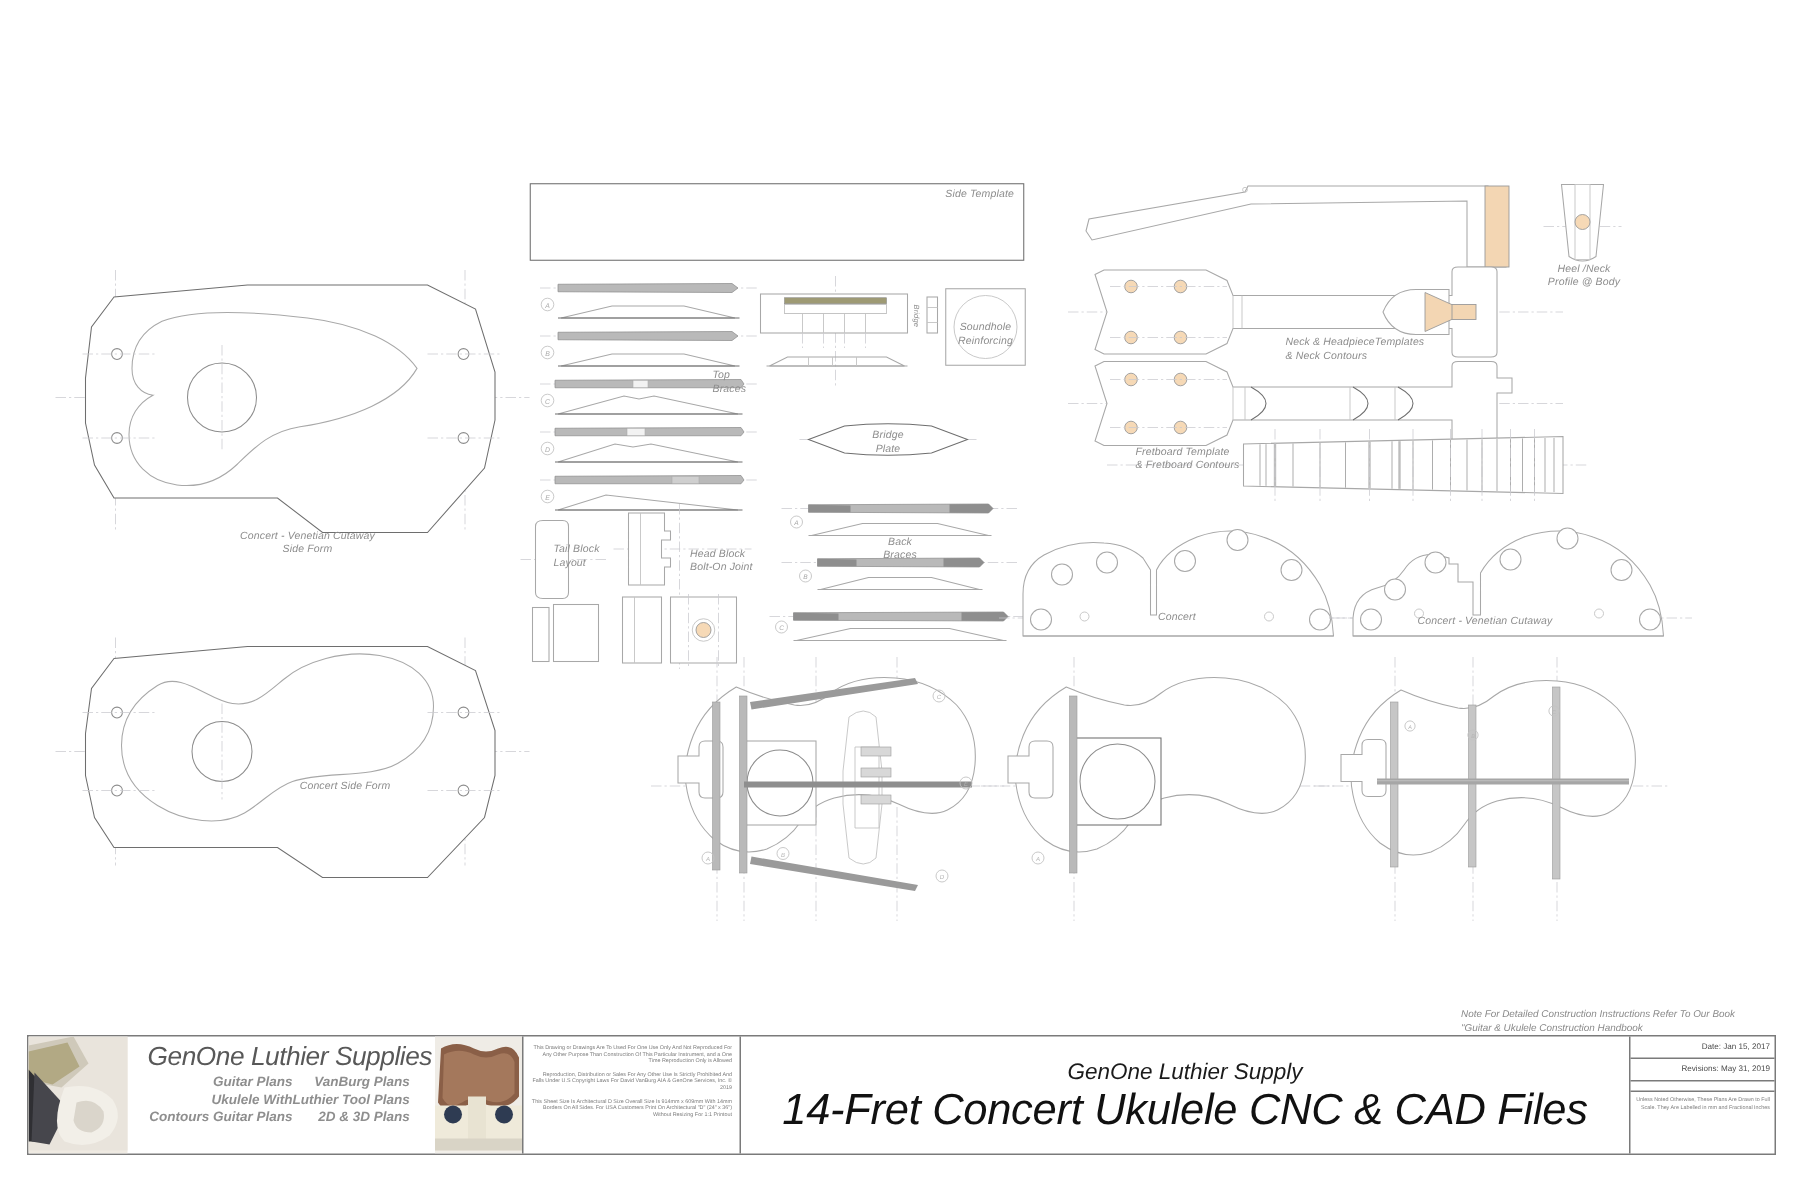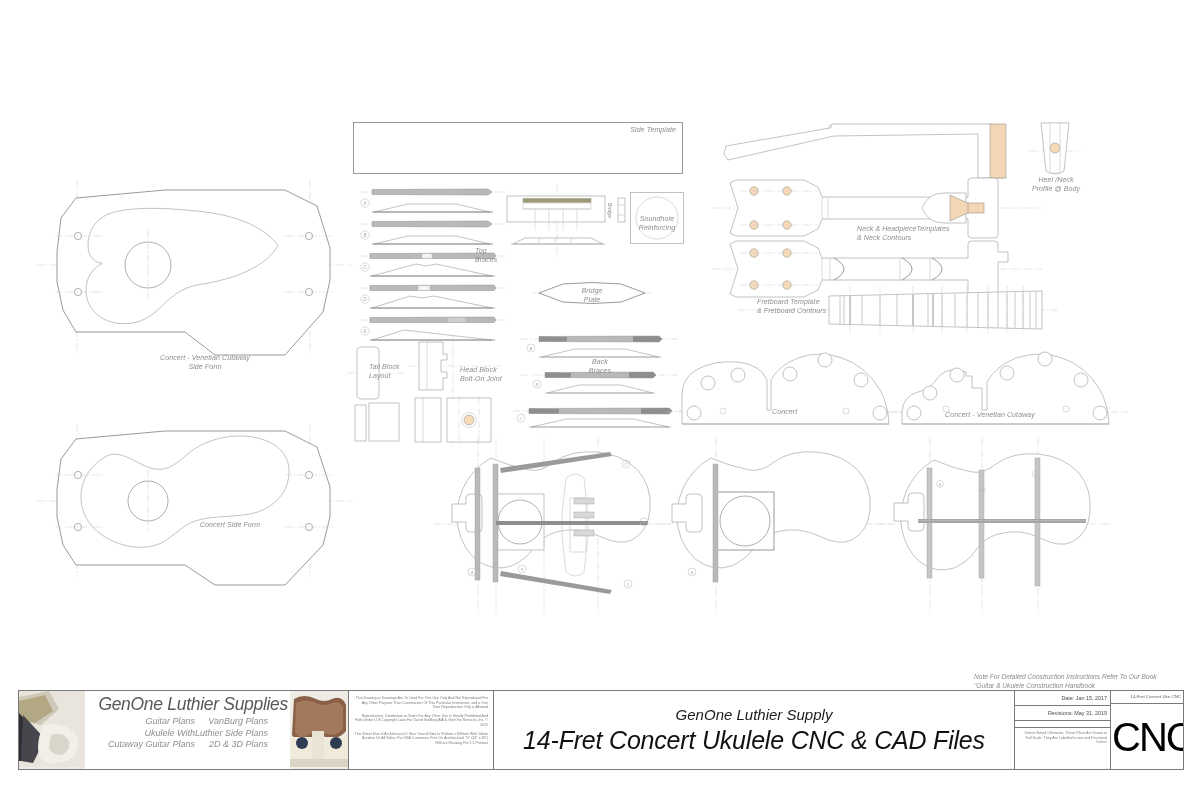--- a/index.html
+++ b/index.html
@@ -44,29 +44,29 @@
 
   #tb-logo{width:330px;display:flex;align-items:stretch;overflow:hidden;}
   .logo-img{width:66px;flex:0 0 66px;position:relative;background:#efeae2;}
   .logo-img2{width:58px;flex:0 0 58px;position:relative;background:#f2efe9;}
   .logo-txt{flex:1;padding:4px 2px 0 6px;}
   .logo-title{
     font-style:italic;font-size:17.5px;color:#585858;letter-spacing:-.3px;
     line-height:19px;white-space:nowrap;font-weight:400;
   }
   .logo-sub{display:flex;margin-top:2px;}
-  .logo-col{font-style:italic;font-size:9px;color:#8e8e8e;line-height:11.5px;white-space:nowrap;}
+  .logo-col{font-style:italic;font-size:9px;color:#8e8e8e;line-height:11.5px;white-space:nowrap;font-weight:bold;}
   .logo-col.a{width:104px;}
 
   #tb-copy{width:145px;padding:5px 5px 0 5px;}
   .copy-p{font-size:3.6px;line-height:4.6px;color:#7b7b7b;margin:0 0 4px 0;}
 
   #tb-main{flex:1;display:flex;flex-direction:column;align-items:center;justify-content:center;}
   .tb-company{font-style:italic;font-size:15px;color:#1b1b1b;line-height:20px;}
-  .tb-drawing{font-style:italic;font-size:25px;color:#111;line-height:30px;letter-spacing:-.2px;}
+  .tb-drawing{font-style:italic;font-size:29px;color:#111;line-height:30px;letter-spacing:-.2px;}
 
   #tb-dates{width:96px;display:flex;flex-direction:column;}
   .dt-row{border-bottom:1px solid #7a7a7a;box-sizing:border-box;padding:2px 3px;font-size:5.4px;color:#4a4a4a;}
   .dt-row.h{height:15px;line-height:11px;}
   .dt-note{flex:1;padding:3px;font-size:3.6px;line-height:4.7px;color:#7e7e7e;}
 
   #tb-cnc{width:72px;display:flex;flex-direction:column;}
   .cnc-num{height:13px;border-bottom:1px solid #7a7a7a;box-sizing:border-box;
            font-size:4.4px;color:#5b5b5b;padding:3px 2px 0 3px;white-space:nowrap;}
   .cnc-big{flex:1;display:flex;align-items:center;justify-content:flex-start;
@@ -497,25 +497,25 @@
           <path d="M24,34 Q44,30 56,42 Q64,54 54,66 Q40,76 24,70 Q14,60 24,34 Z" fill="#f2efe8"></path>
           <path d="M32,44 Q44,40 50,50 Q52,60 42,64 Q32,64 30,56 Z" fill="#dad5cb"></path>
         </svg>
       </div>
       <div class="logo-txt">
         <div class="logo-title">GenOne Luthier Supplies</div>
         <div class="logo-sub">
           <div class="logo-col a">
             <div>Guitar Plans</div>
             <div>Ukulele With</div>
-            <div>Cutaway Guitar Plans</div>
+            <div>Contours Guitar Plans</div>
           </div>
           <div class="logo-col">
             <div>VanBurg Plans</div>
-            <div>Luthier Side Plans</div>
+            <div>Luthier Tool Plans</div>
             <div>2D &amp; 3D Plans</div>
           </div>
         </div>
       </div>
       <div class="logo-img2">
         <svg width="58" height="76" viewBox="0 0 58 76" style="left:0;top:0;">
           <rect x="0" y="0" width="58" height="76" fill="#efece6"></rect>
           <path d="M4,8 Q14,2 26,8 Q34,12 42,8 Q52,4 56,14 L56,40 Q48,50 36,46 Q26,42 18,48 Q8,54 2,44 Z" fill="#8a5f47"></path>
           <path d="M6,12 Q16,7 26,12 Q34,16 42,12 Q50,9 53,17 L53,38 Q46,46 36,43 Q26,39 18,44 Q9,49 5,41 Z" fill="#a4785c"></path>
           <rect x="0" y="46" width="58" height="26" fill="#efeada"></rect>
@@ -538,20 +538,16 @@
       <div class="tb-drawing">14-Fret Concert Ukulele CNC &amp; CAD Files</div>
     </div>
 
     <div class="tb-cell" id="tb-dates">
       <div class="dt-row h">Date:  Jan 15, 2017</div>
       <div class="dt-row h">Revisions: May 31, 2019</div>
       <div class="dt-row" style="height:7px;"></div>
       <div class="dt-note">Unless Noted Otherwise, These Plans Are Drawn to Full Scale. They Are Labelled in mm and Fractional Inches</div>
     </div>
 
-    <div class="tb-cell" id="tb-cnc">
-      <div class="cnc-num">14-Fret Concert Uke CNC</div>
-      <div class="cnc-big">CNC</div>
-    </div>
 
   </div>
 
 </div>
 
 </body></html>

